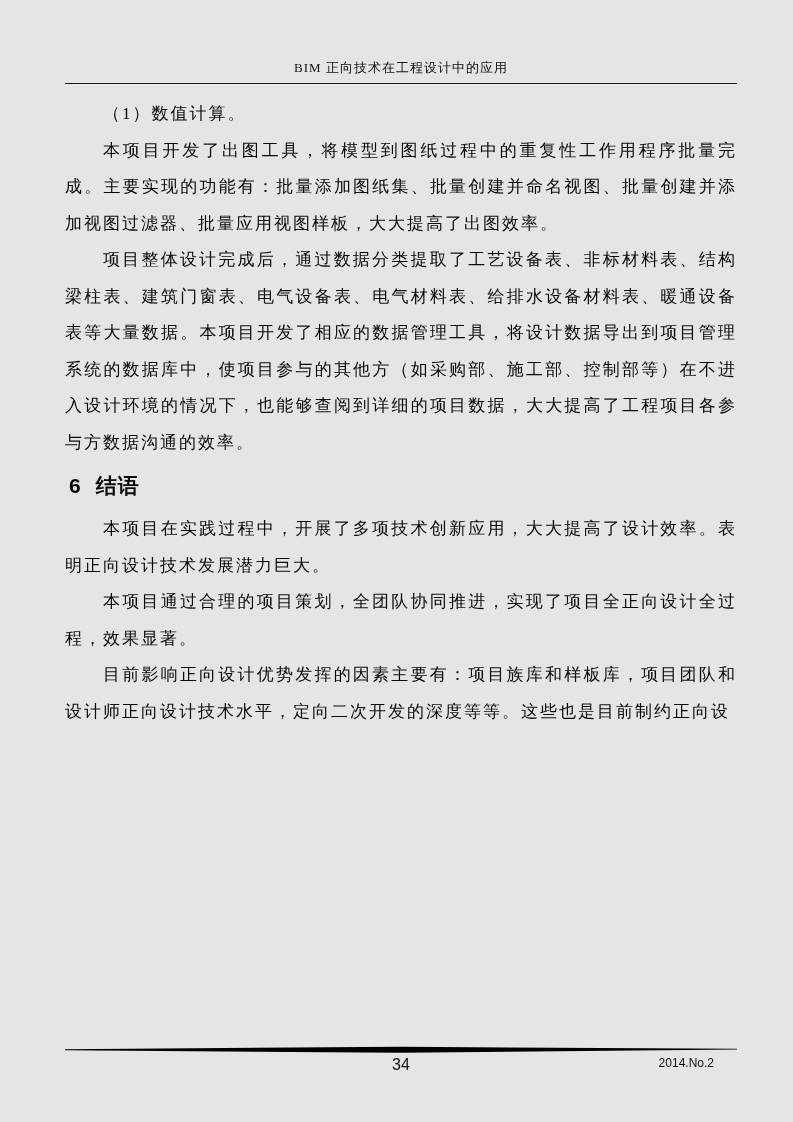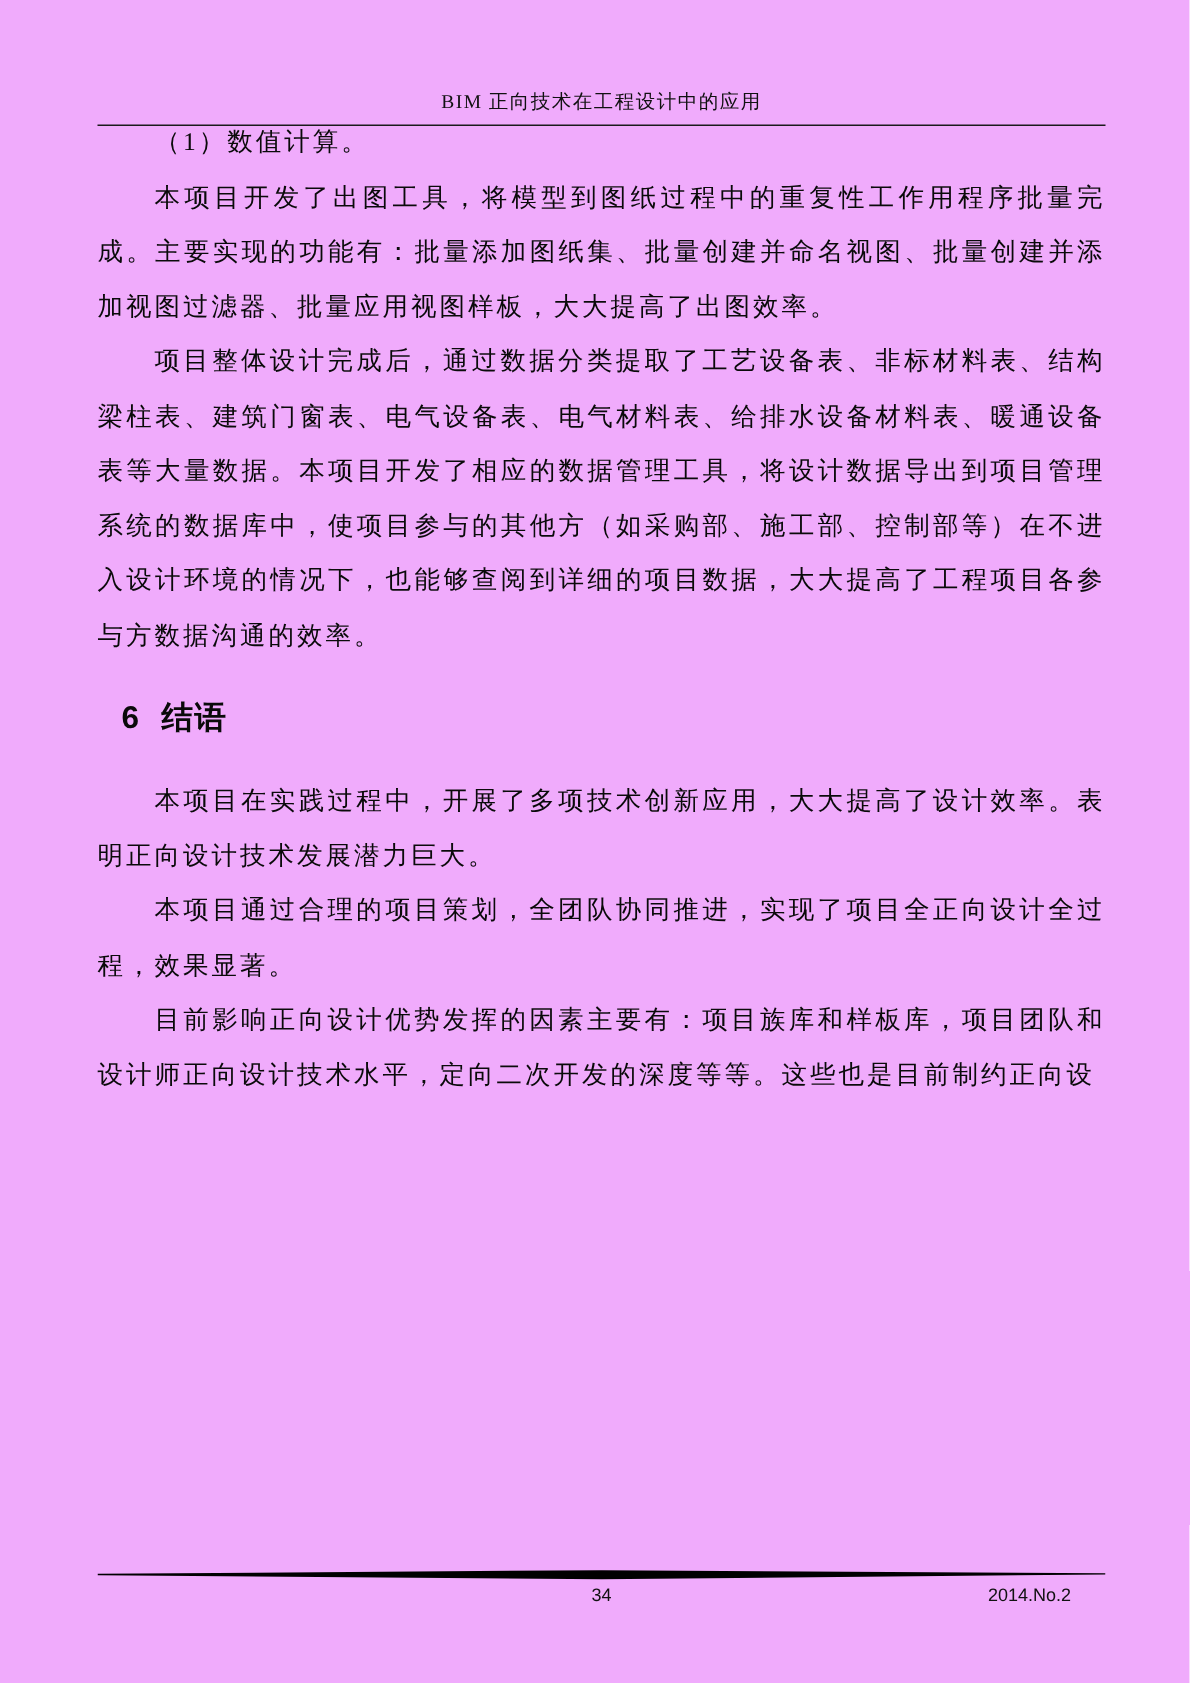--- a/index.html
+++ b/index.html
@@ -4,54 +4,54 @@
 <style>
   html, body {
     margin: 0;
     padding: 0;
     background: #ffffff;
   }
   .page {
     position: relative;
     width: 793px;
     height: 1122px;
-    background: #f0abfc;
+    background: #e5e5e5;
     color: #000000;
     font-family: "Liberation Serif", "DejaVu Serif", serif;
     overflow: hidden;
   }
   .doc-header {
     position: absolute;
     top: 59px;
     left: 65px;
     width: 672px;
     text-align: center;
     font-size: 13px;
     letter-spacing: 1px;
     padding-bottom: 6px;
     border-bottom: 1.5px solid #1a1a1a;
     color: #111;
   }
   .content {
     position: absolute;
-    top: 77px;
+    top: 96px;
     left: 65px;
     width: 672px;
     font-size: 17px;
     line-height: 36.5px;
     letter-spacing: 2px;
     text-align: justify;
     color: #0a0a0a;
   }
   .para {
     margin: 0;
     text-indent: 38px;
   }
   .sect-heading {
-    margin: 16px;
+    margin: 4px;
     font-family: "Liberation Sans", "DejaVu Sans", sans-serif;
     font-weight: bold;
     font-size: 21px;
     line-height: 42px;
     letter-spacing: 1px;
     text-indent: 0;
     text-align: left;
   }
   .sect-heading .num {
     display: inline-block;
@@ -64,21 +64,21 @@
     width: 672px;
     height: 8px;
   }
   .footer-pageno {
     position: absolute;
     top: 1056px;
     left: 65px;
     width: 672px;
     text-align: center;
     font-family: "Liberation Sans", "DejaVu Sans", sans-serif;
-    font-size: 12px;
+    font-size: 16px;
     color: #111;
   }
   .footer-issue {
     position: absolute;
     top: 1056px;
     right: 79px;
     font-family: "Liberation Sans", "DejaVu Sans", sans-serif;
     font-size: 12px;
     color: #111;
   }

